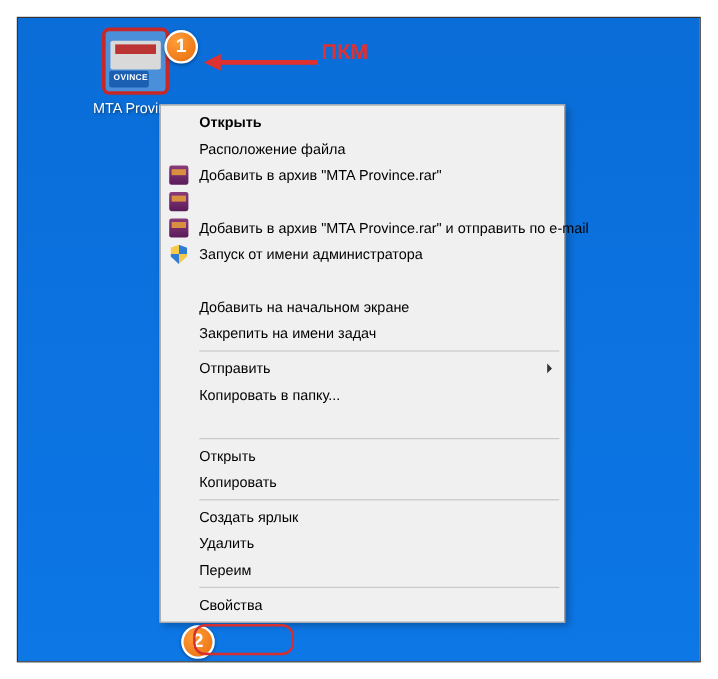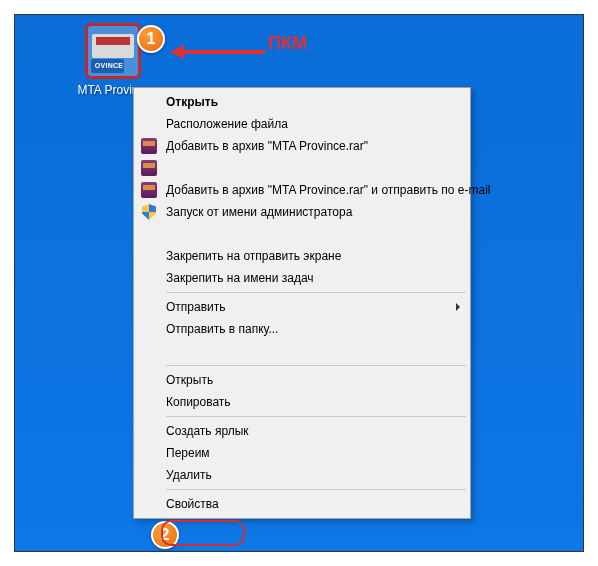--- a/index.html
+++ b/index.html
@@ -255,37 +255,37 @@
       <span class="ctx-icon">
           <span class="shield"></span>
         </span>
       <span class="ctx-text">Запуск от имени администратора</span>
     </div>
     <div class="ctx-item">
       <span class="ctx-icon"></span>
     </div>
     <div class="ctx-item">
       <span class="ctx-icon"></span>
-      <span class="ctx-text">Закрепить на отправить экране</span>
+      <span class="ctx-text">Добавить на начальном экране</span>
     </div>
     <div class="ctx-item">
       <span class="ctx-icon"></span>
       <span class="ctx-text">Закрепить на имени задач</span>
     </div>
 
     <div class="ctx-sep"></div>
 
     <div class="ctx-item">
       <span class="ctx-icon"></span>
       <span class="ctx-text">Отправить</span>
       <span class="sub-arrow"></span>
     </div>
     <div class="ctx-item">
       <span class="ctx-icon"></span>
-      <span class="ctx-text">Отправить в папку...</span>
+      <span class="ctx-text">Копировать в папку...</span>
     </div>
     <div class="ctx-item">
       <span class="ctx-icon"></span>
     </div>
 
     <div class="ctx-sep"></div>
 
     <div class="ctx-item">
       <span class="ctx-icon"></span>
       <span class="ctx-text">Открыть</span>
@@ -296,25 +296,25 @@
     </div>
 
     <div class="ctx-sep"></div>
 
     <div class="ctx-item">
       <span class="ctx-icon"></span>
       <span class="ctx-text">Создать ярлык</span>
     </div>
     <div class="ctx-item">
       <span class="ctx-icon"></span>
+      <span class="ctx-text">Удалить</span>
+    </div>
+    <div class="ctx-item">
+      <span class="ctx-icon"></span>
       <span class="ctx-text">Переим</span>
-    </div>
-    <div class="ctx-item">
-      <span class="ctx-icon"></span>
-      <span class="ctx-text">Удалить</span>
     </div>
 
     <div class="ctx-sep"></div>
 
     <div class="ctx-item">
       <span class="ctx-icon"></span>
       <span class="ctx-text">Свойства</span>
     </div>
   </div>
 

